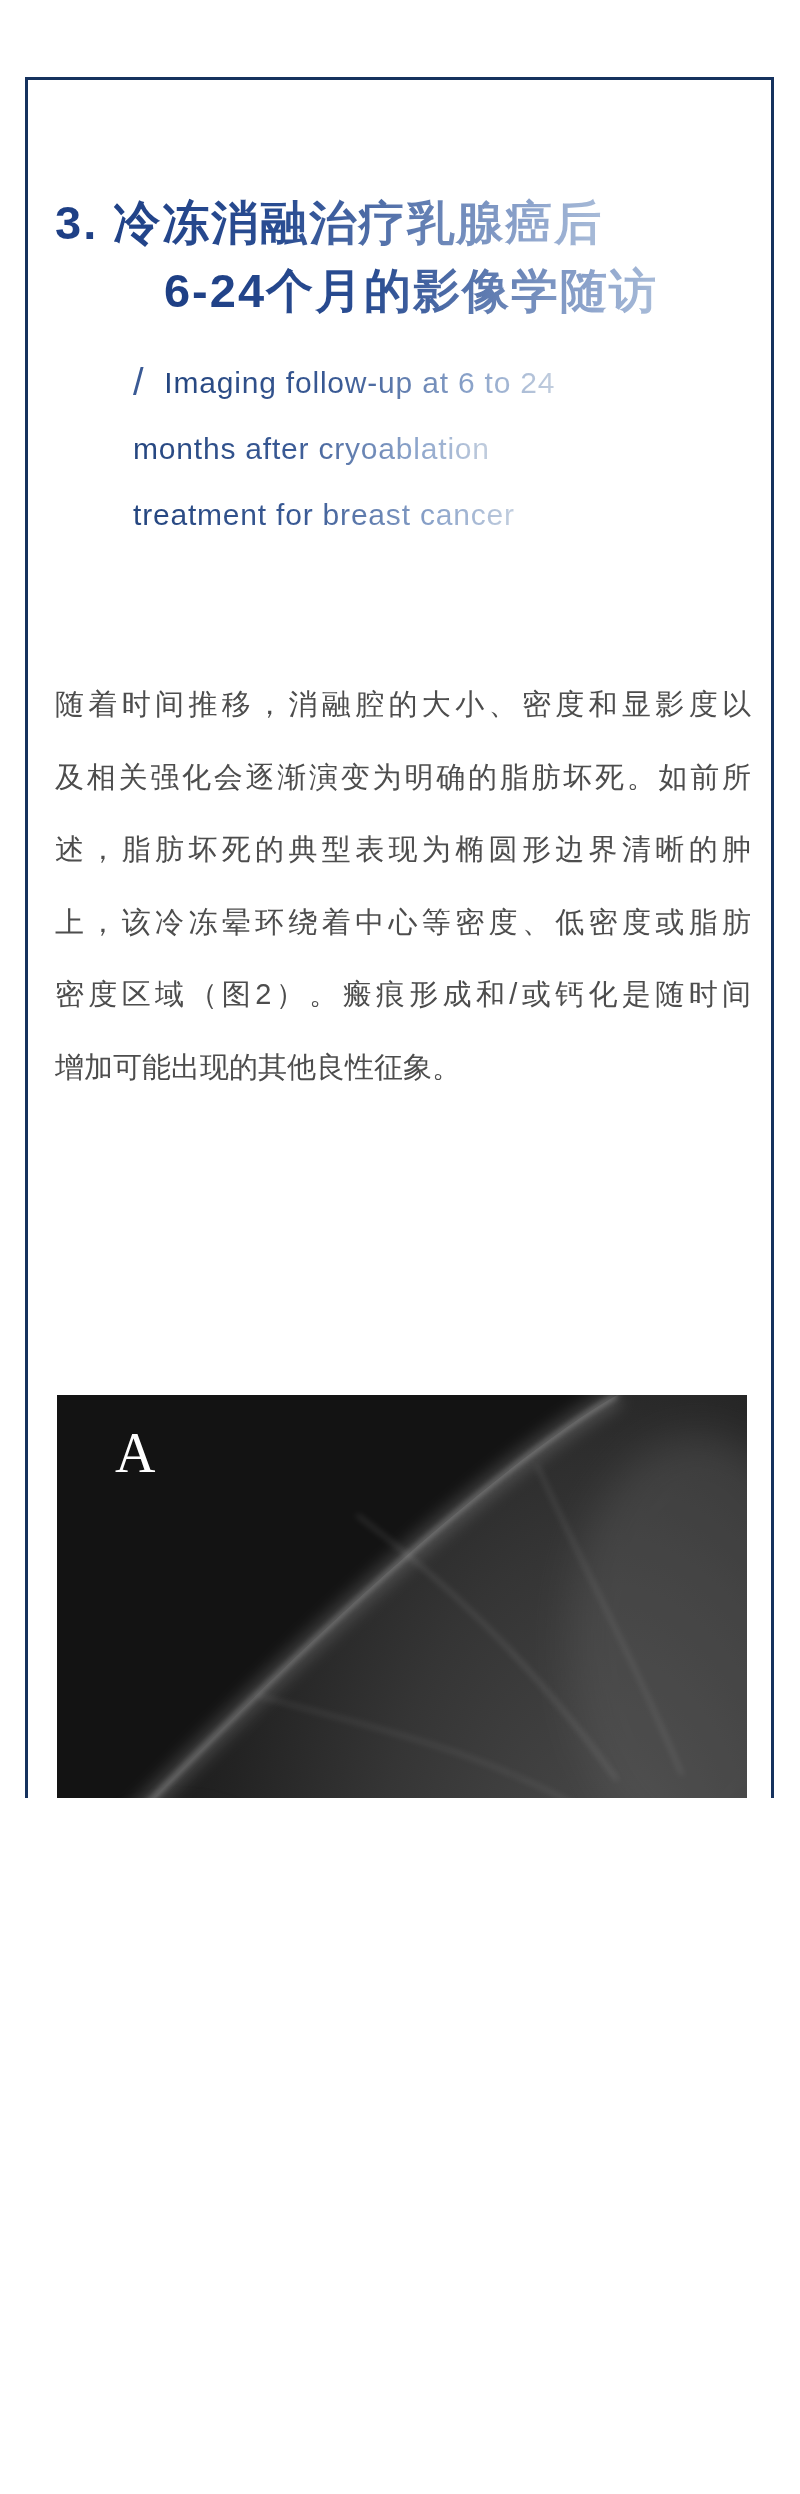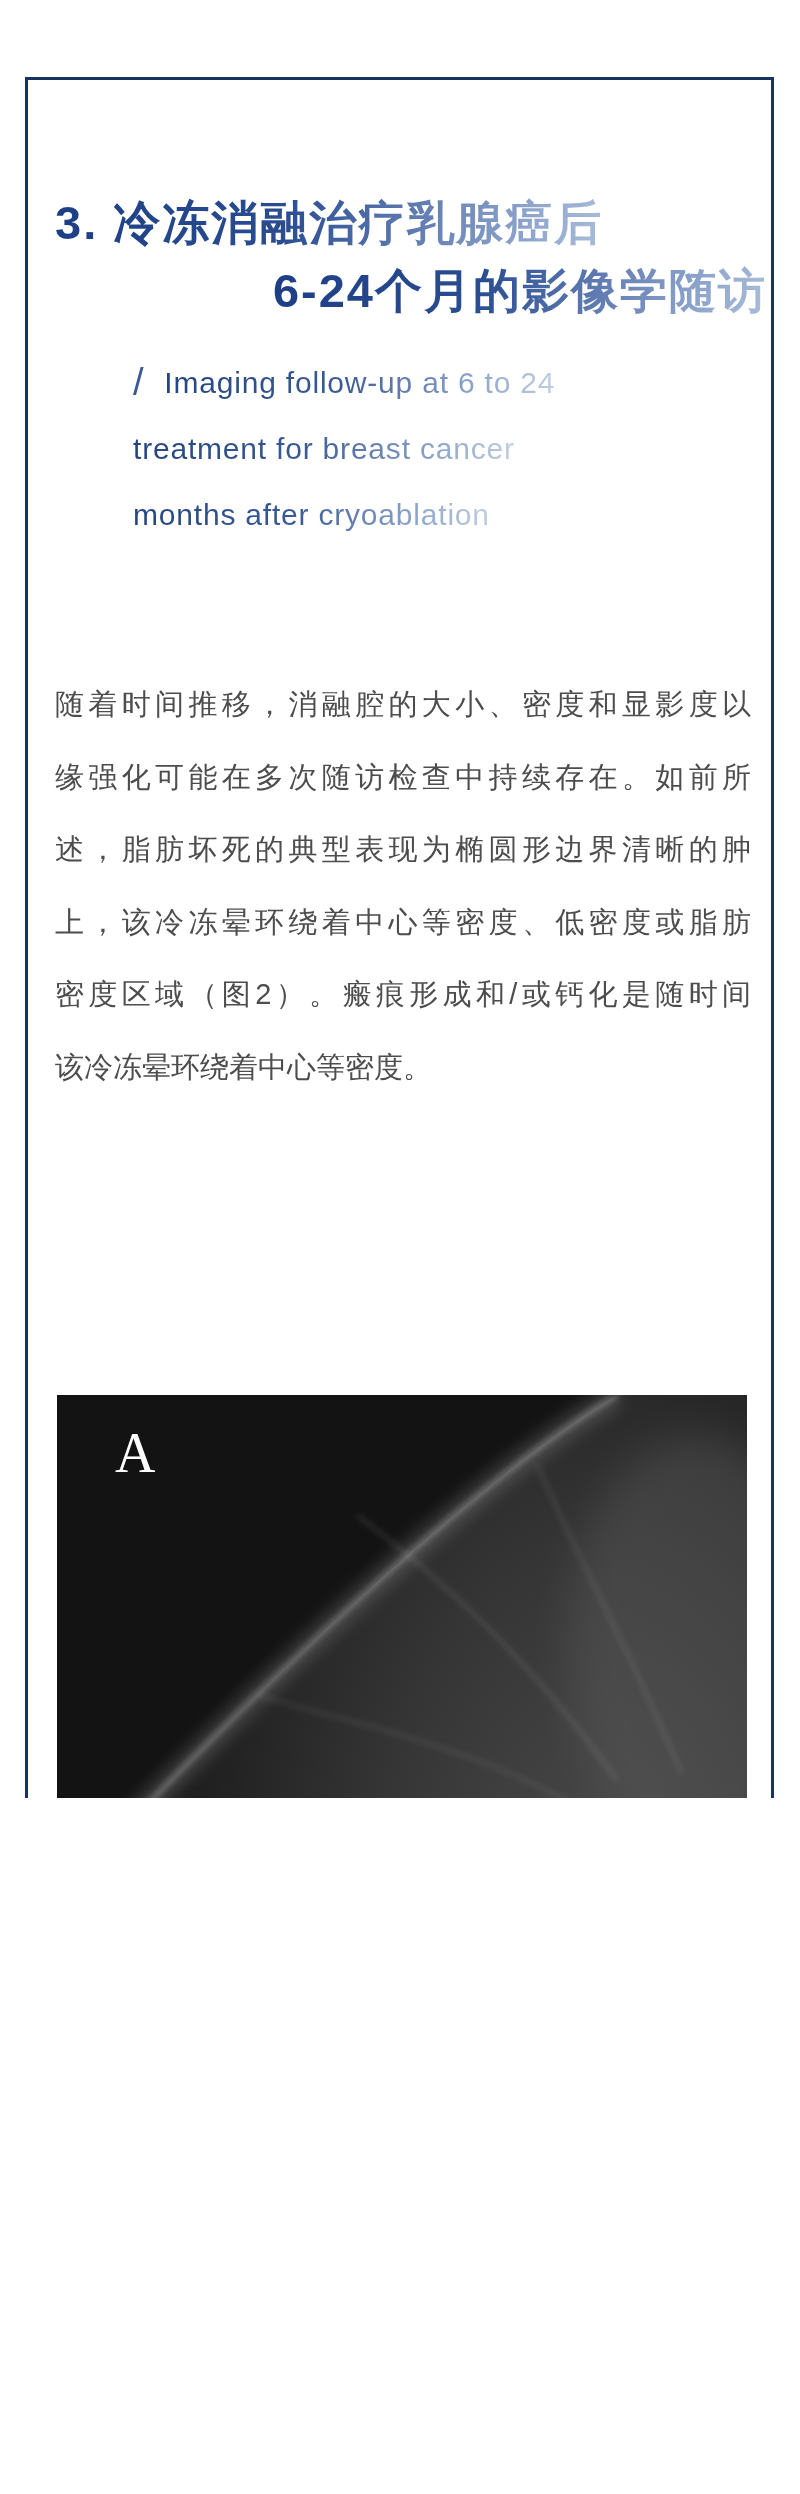--- a/index.html
+++ b/index.html
@@ -25,21 +25,21 @@
     position:absolute;
     left:55px;
     width:712px;
     font-weight:bold;
     font-size:47px;
     line-height:62px;
     letter-spacing:2px;
     white-space:nowrap;
   }
   .title-line-1{top:192px;text-align:left;}
-  .title-line-2{top:260px;text-align:right;padding-right:8px;}
+  .title-line-2{top:260px;text-align:center;padding-right:8px;}
   .grad-text{
     display:inline-block;
     color:#2a4d8f;
     background:linear-gradient(100deg,#1d3e84 0%,#2a4d92 42%,#93a9cf 88%,#aabdd9 100%);
     -webkit-background-clip:text;
     background-clip:text;
     -webkit-text-fill-color:transparent;
   }
   
   .subtitle{
@@ -109,36 +109,36 @@
 
   <header>
     <h1 class="title-line title-line-1" style="margin:0;"><span class="grad-text">3. 冷冻消融治疗乳腺癌后</span></h1>
     <h1 class="title-line title-line-2" style="margin:0;"><span class="grad-text">6-24个月的影像学随访</span></h1>
 
     <div class="subtitle">
       <div>
         <span class="slash">/</span><span class="sub-grad">Imaging follow-up at 6 to 24</span>
       </div>
       <div>
-        <span class="sub-grad">treatment for breast cancer</span>
+        <span class="sub-grad">months after cryoablation</span>
       </div>
       <div>
-        <span class="sub-grad">months after cryoablation</span>
+        <span class="sub-grad">treatment for breast cancer</span>
       </div>
     </div>
   </header>
 
   <main>
     <div class="paragraph">
       <div class="para-line">随着时间推移，消融腔的大小、密度和显影度以</div>
-      <div class="para-line">缘强化可能在多次随访检查中持续存在。如前所</div>
+      <div class="para-line">及相关强化会逐渐演变为明确的脂肪坏死。如前所</div>
       <div class="para-line">述，脂肪坏死的典型表现为椭圆形边界清晰的肿</div>
       <div class="para-line">上，该冷冻晕环绕着中心等密度、低密度或脂肪</div>
       <div class="para-line">密度区域（图2）。瘢痕形成和/或钙化是随时间</div>
-      <div class="para-line last">该冷冻晕环绕着中心等密度。</div>
+      <div class="para-line last">增加可能出现的其他良性征象。</div>
     </div>
 
     <figure class="figure" style="margin:0;">
       <svg width="690" height="1078" viewBox="0 0 690 1078" xmlns="http://www.w3.org/2000/svg">
         <defs>
           <radialGradient id="breastFill" cx="78%" cy="48%" r="75%">
             <stop offset="0%" stop-color="#4a4a4a"></stop>
             <stop offset="45%" stop-color="#353535"></stop>
             <stop offset="75%" stop-color="#232323"></stop>
             <stop offset="100%" stop-color="#171717"></stop>

